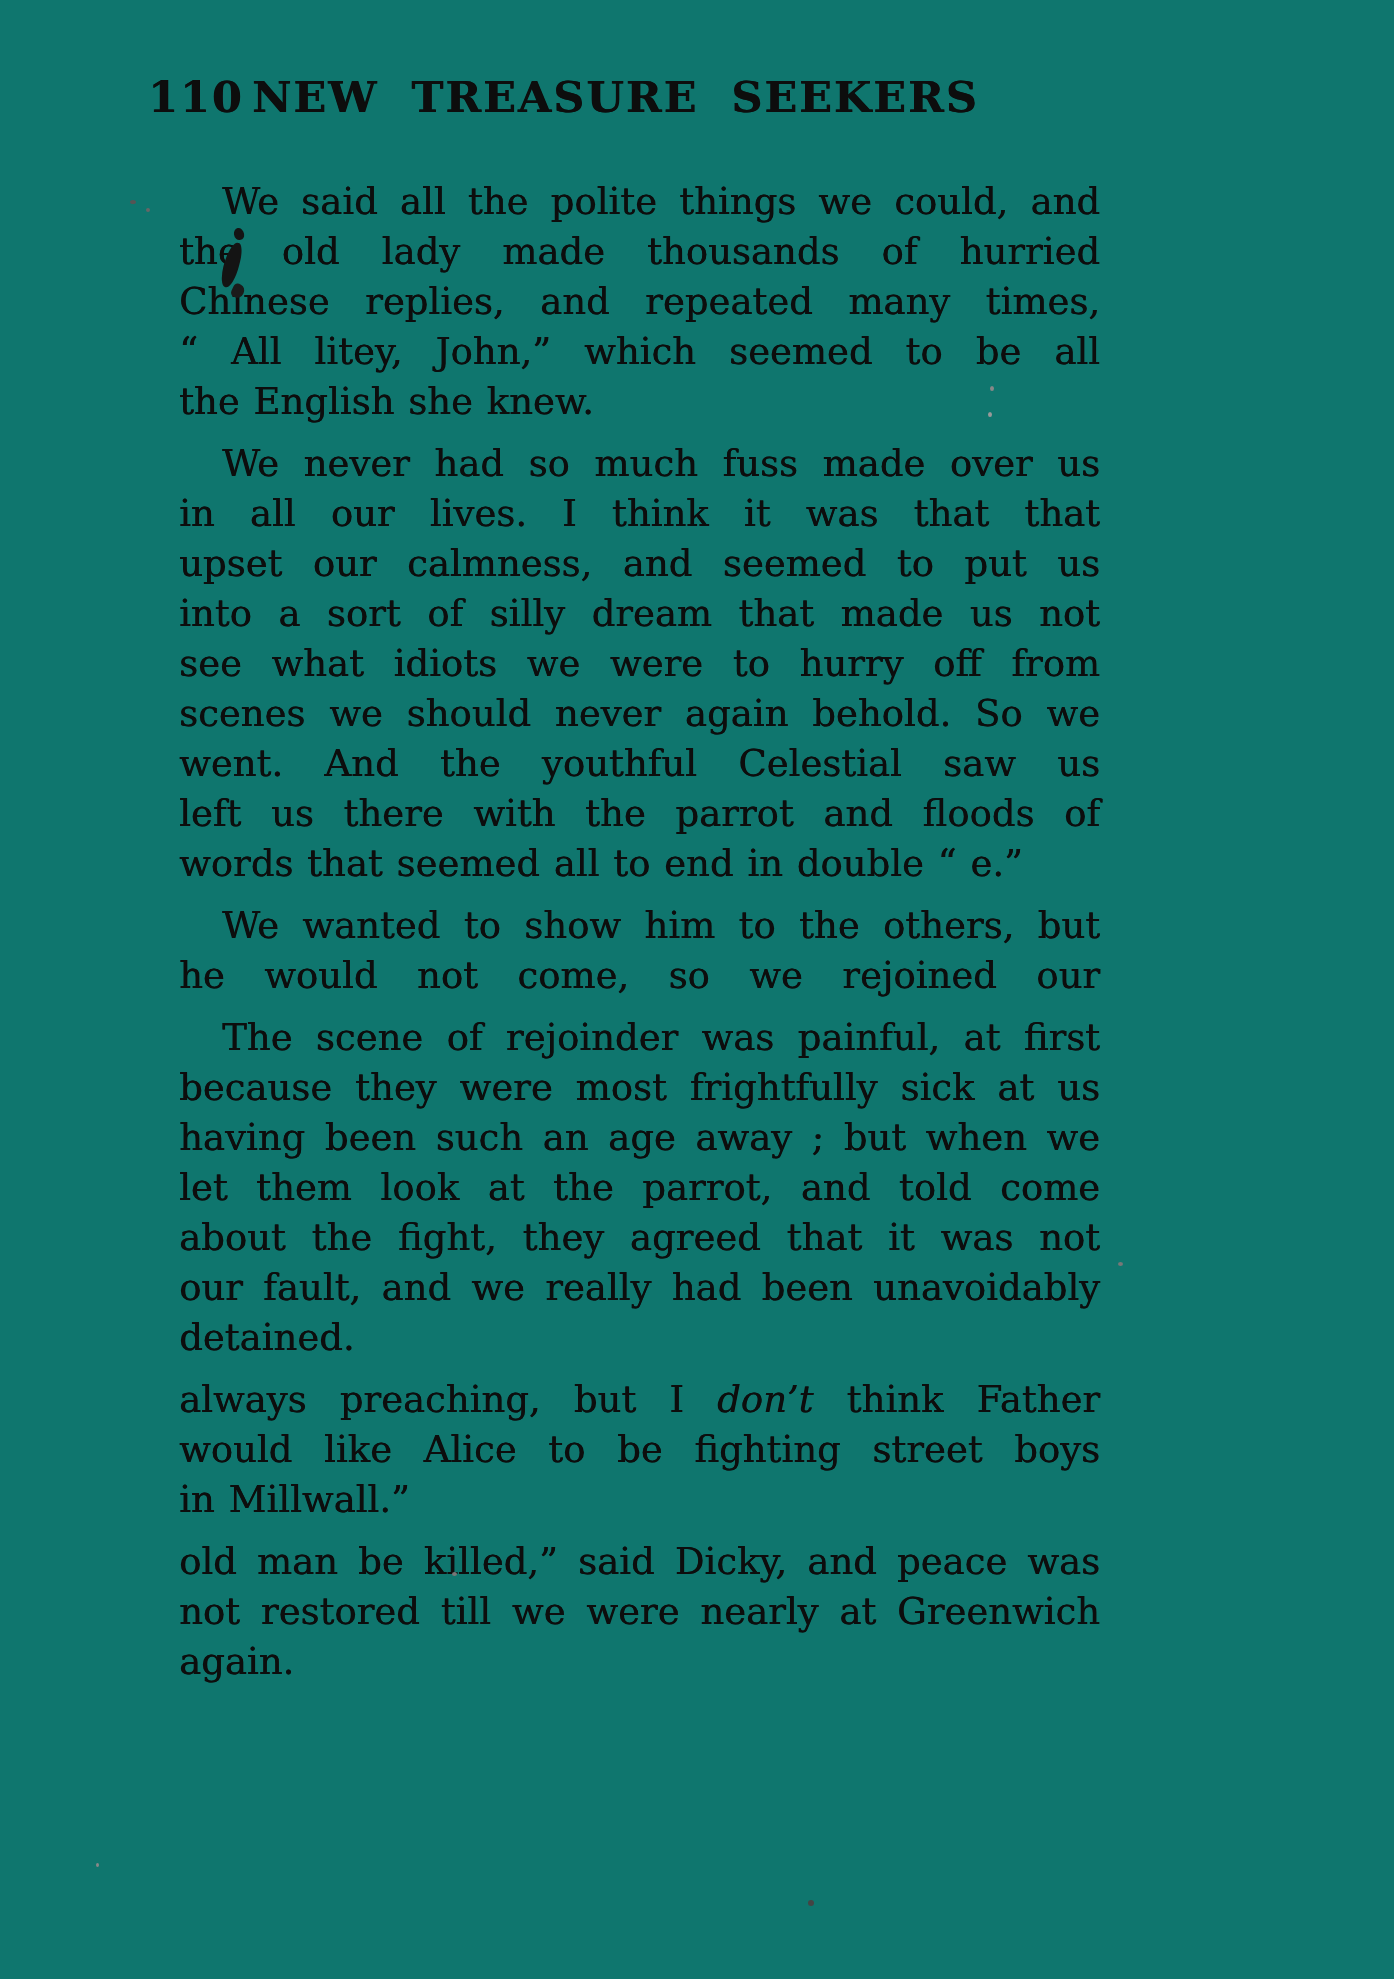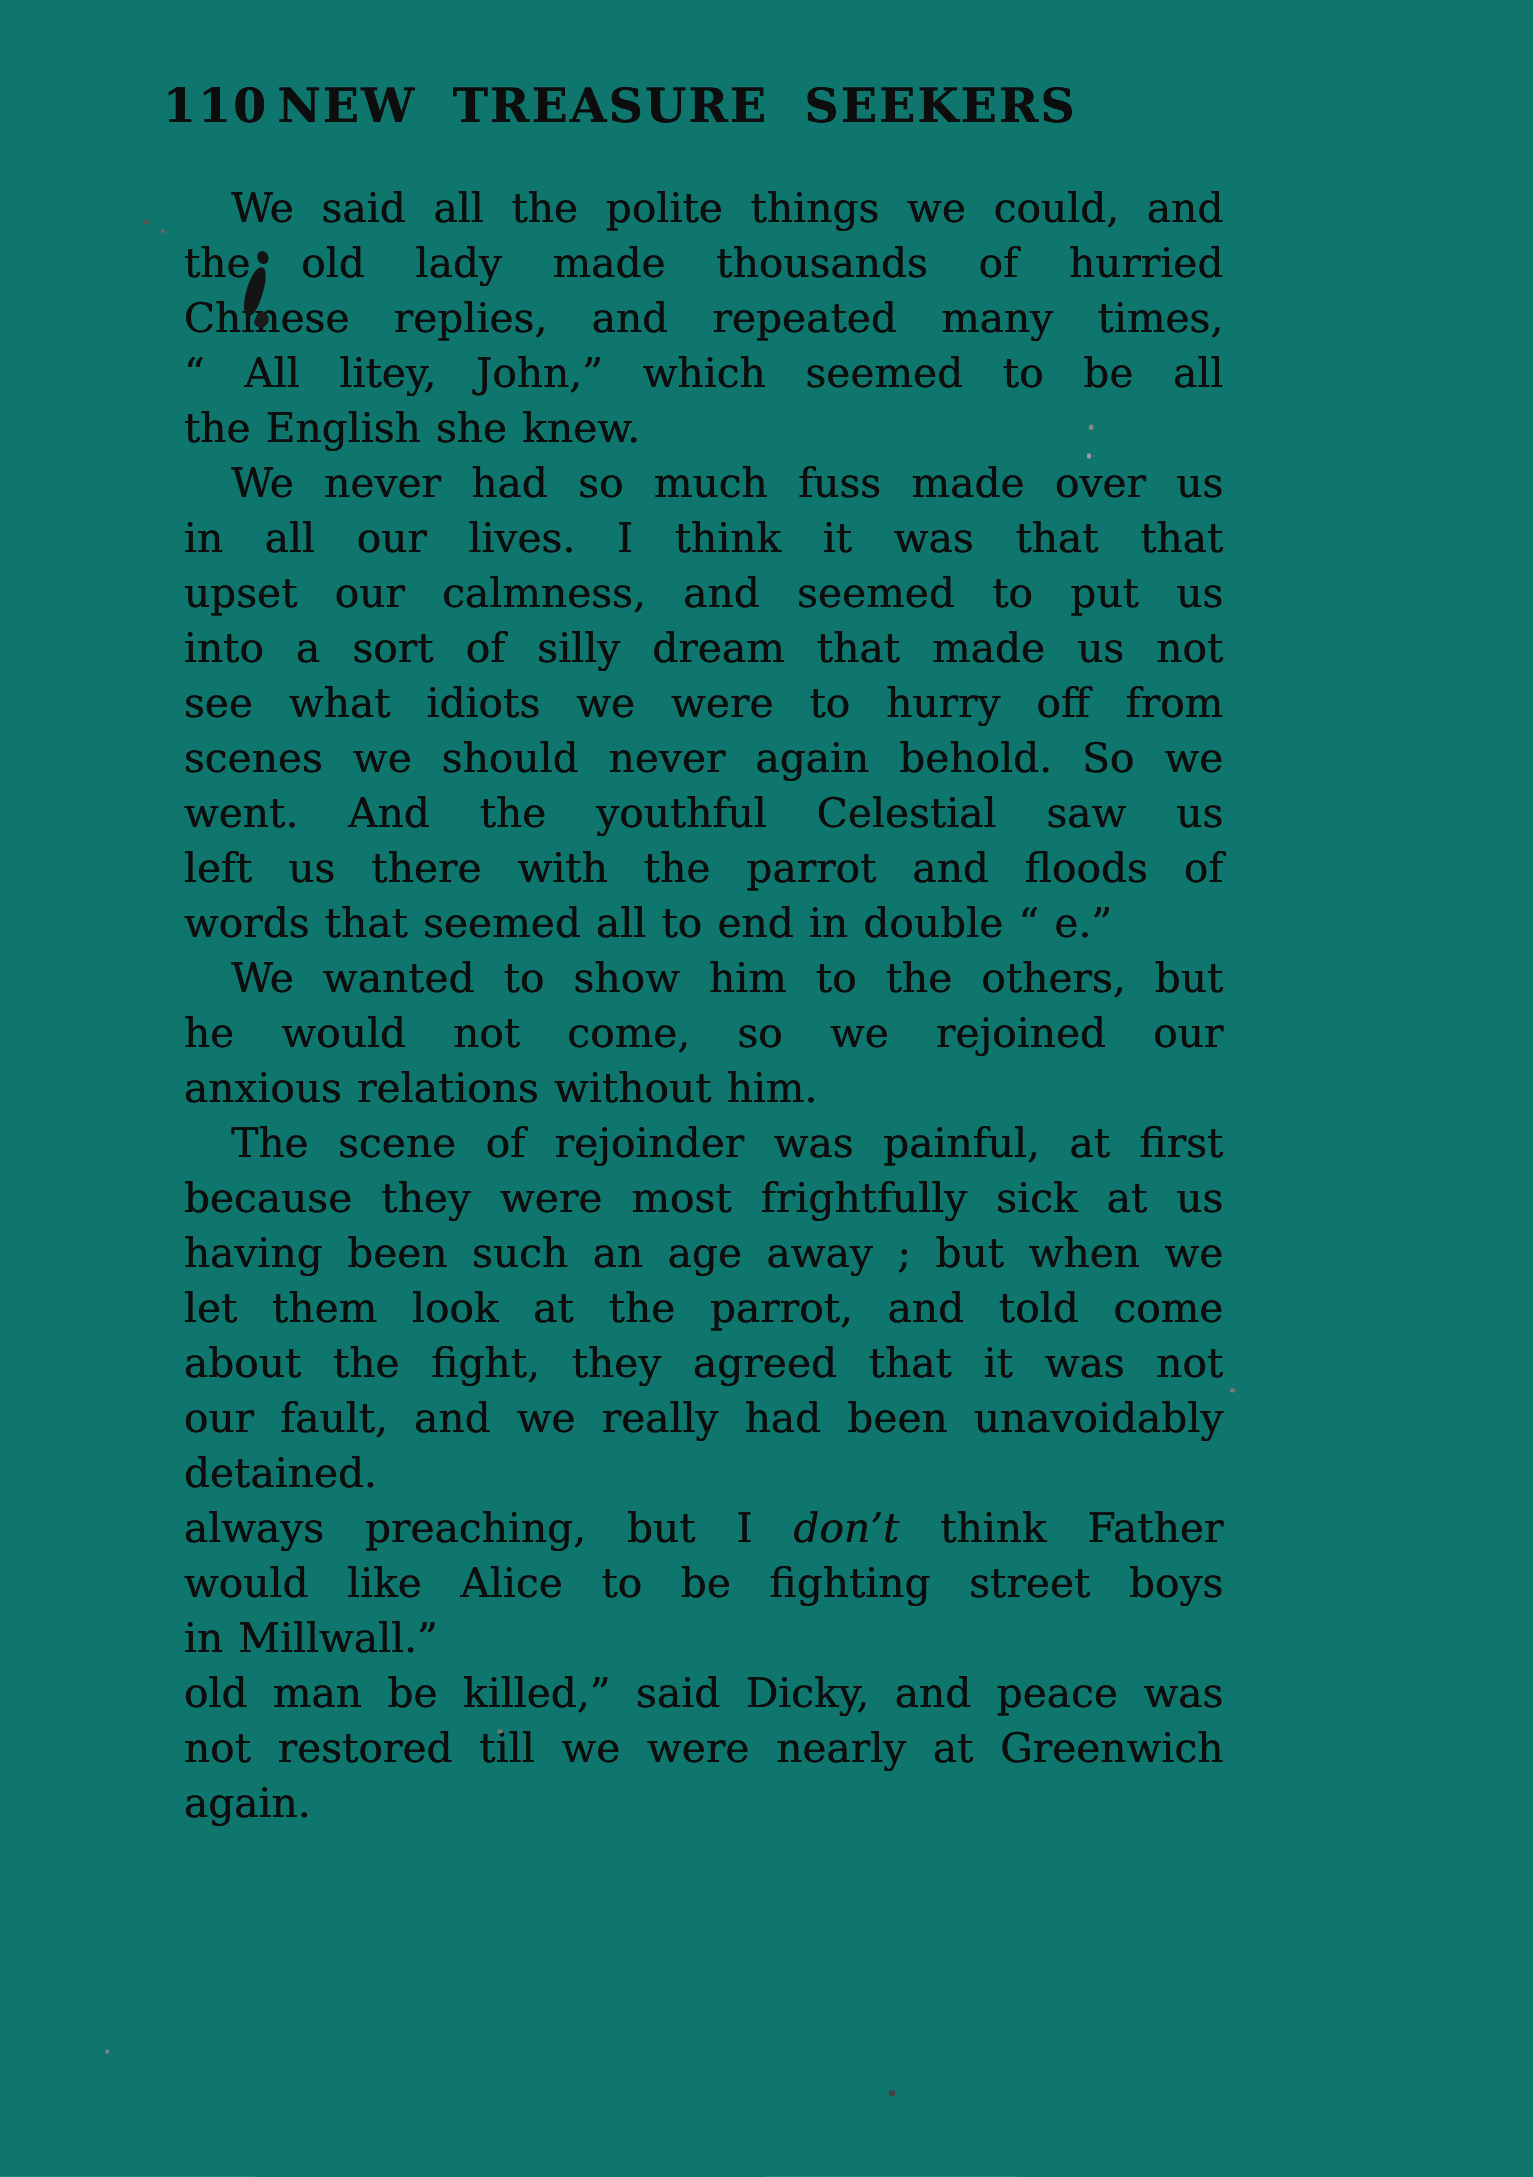--- a/index.html
+++ b/index.html
@@ -24,21 +24,21 @@
     position:absolute;left:252px;top:74px;
     font-size:43px;font-weight:bold;line-height:46px;
     letter-spacing:2px;word-spacing:16px;
     text-shadow:0.4px 0 0 currentColor;
   }
 
   
   .text-block{
     position:absolute;left:167px;top:165px;width:945px;
   }
-  .para{margin:0;padding:0;}
+  .para{margin:12px;padding:0;}
   .line{
     font-size:37px;line-height:50px;height:50px;
     text-shadow:0.4px 0 0 currentColor;
     word-spacing:2px;
   }
   .line.just{text-align:justify;text-align-last:justify;}
   .line.indent{text-indent:43px;}
   .it{font-style:italic;}
 
   
@@ -92,21 +92,20 @@
         <div class="line just"><span>into a sort of silly dream that made us not</span></div>
         <div class="line just"><span>see what idiots we were to hurry off from</span></div>
         <div class="line just"><span>scenes we should never again behold. So we</span></div>
         <div class="line just"><span>went. And the youthful Celestial saw us</span></div>
         <div class="line just"><span>left us there with the parrot and floods of</span></div>
         <div class="line"><span>words that seemed all to end in double “ e.”</span></div>
       </div>
       <div class="para">
         <div class="line just indent"><span>We wanted to show him to the others, but</span></div>
         <div class="line just"><span>he would not come, so we rejoined our</span></div>
-        <div class="line"><span>anxious relations without him.</span></div>
       </div>
       <div class="para">
         <div class="line just indent"><span>The scene of rejoinder was painful, at first</span></div>
         <div class="line just"><span>because they were most frightfully sick at us</span></div>
         <div class="line just"><span>having been such an age away ; but when we</span></div>
         <div class="line just"><span>let them look at the parrot, and told come</span></div>
         <div class="line just"><span>about the fight, they agreed that it was not</span></div>
         <div class="line just"><span>our fault, and we really had been unavoidably</span></div>
         <div class="line"><span>detained.</span></div>
       </div>

